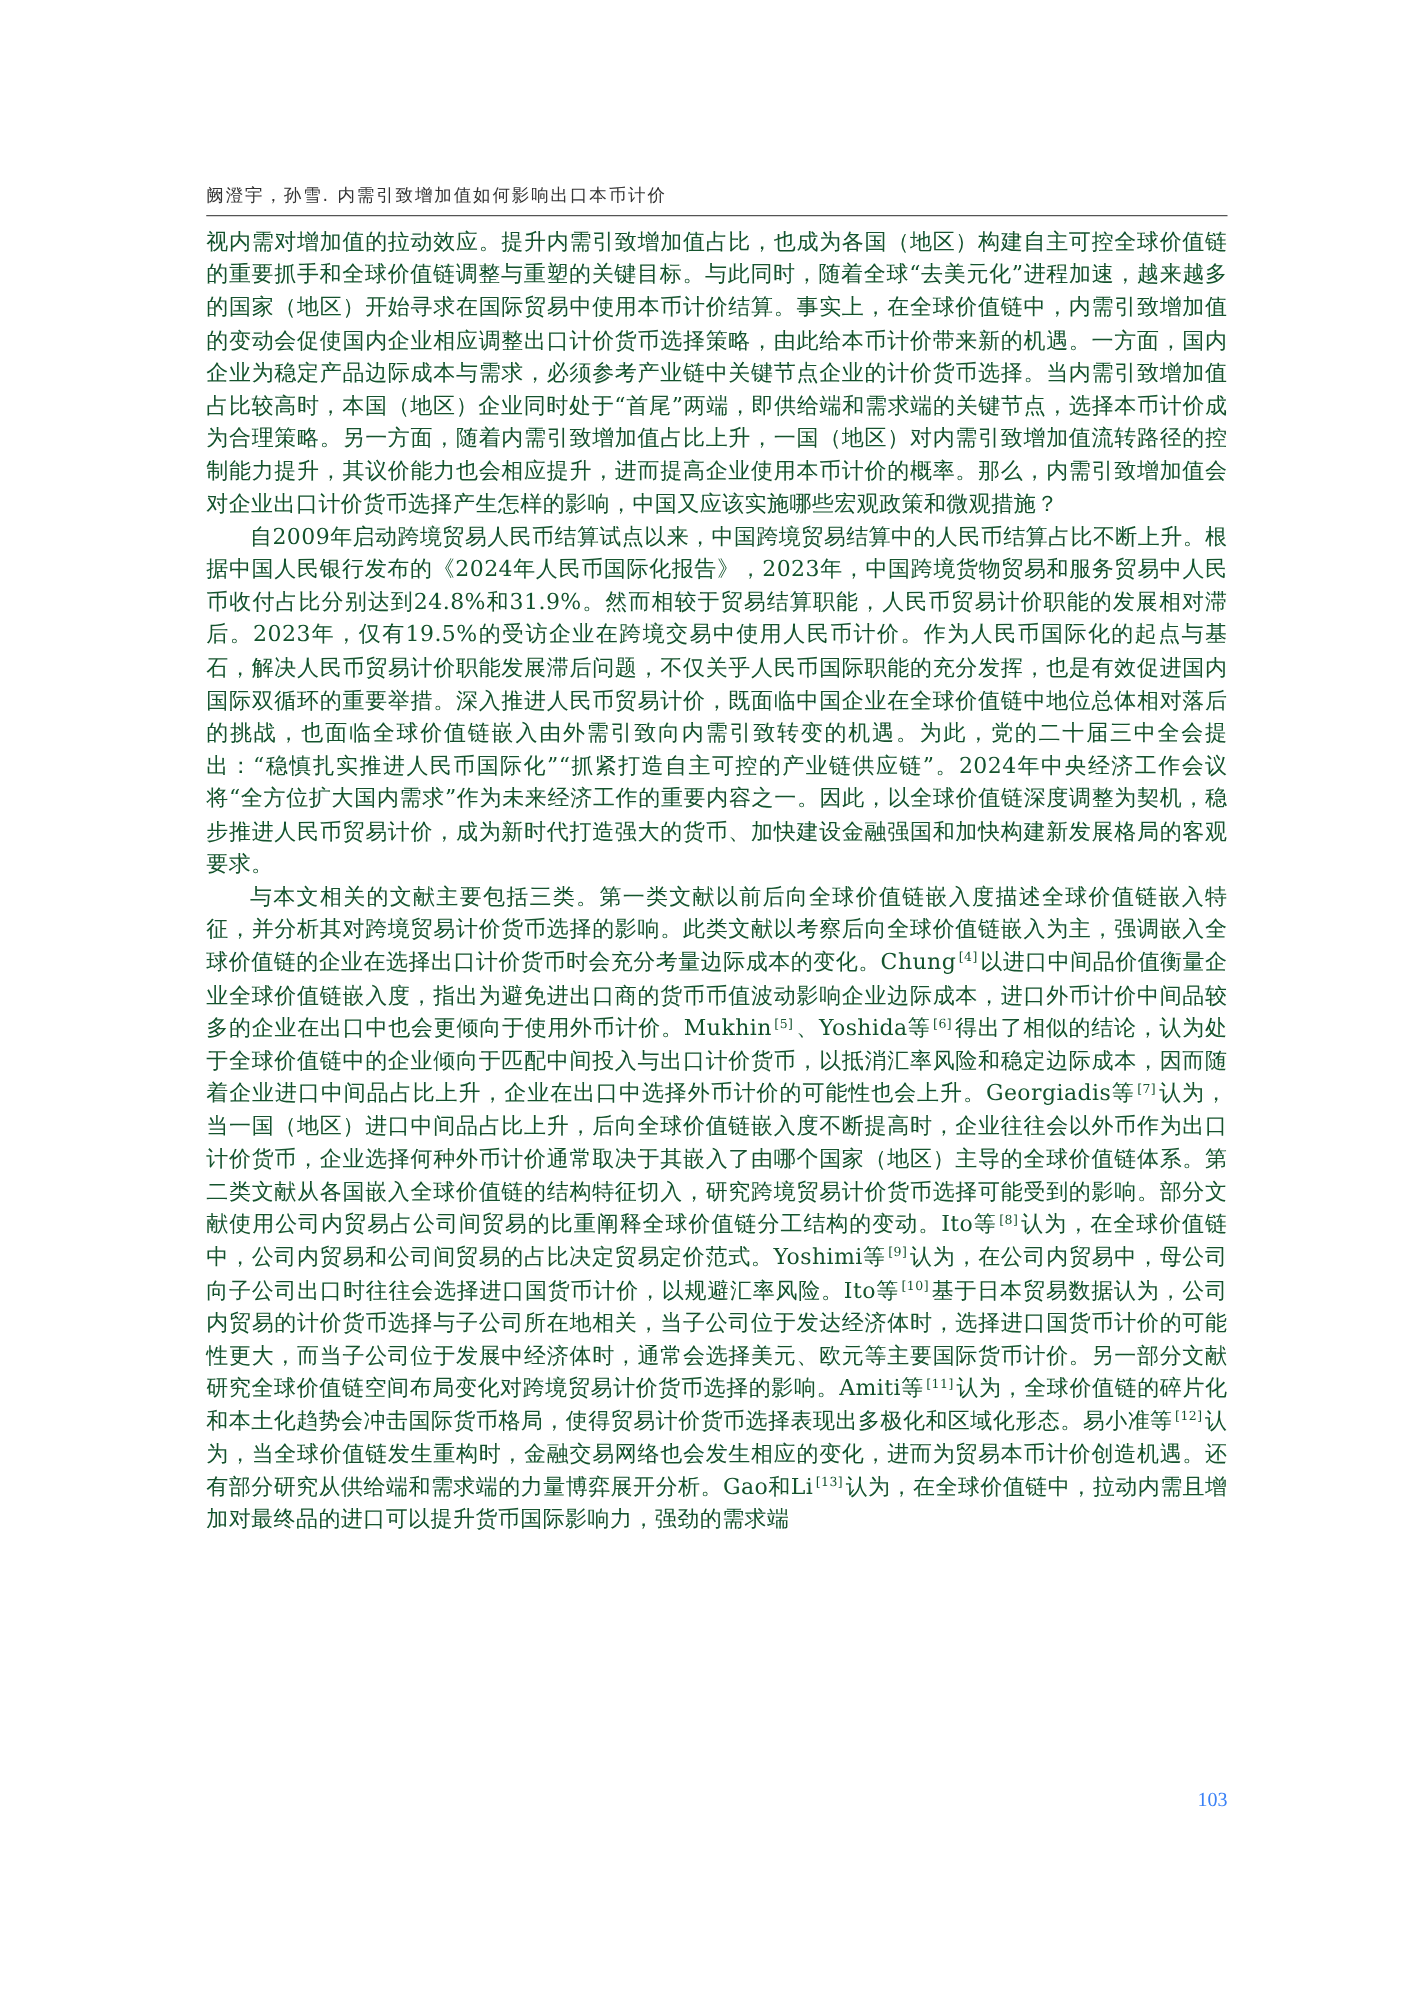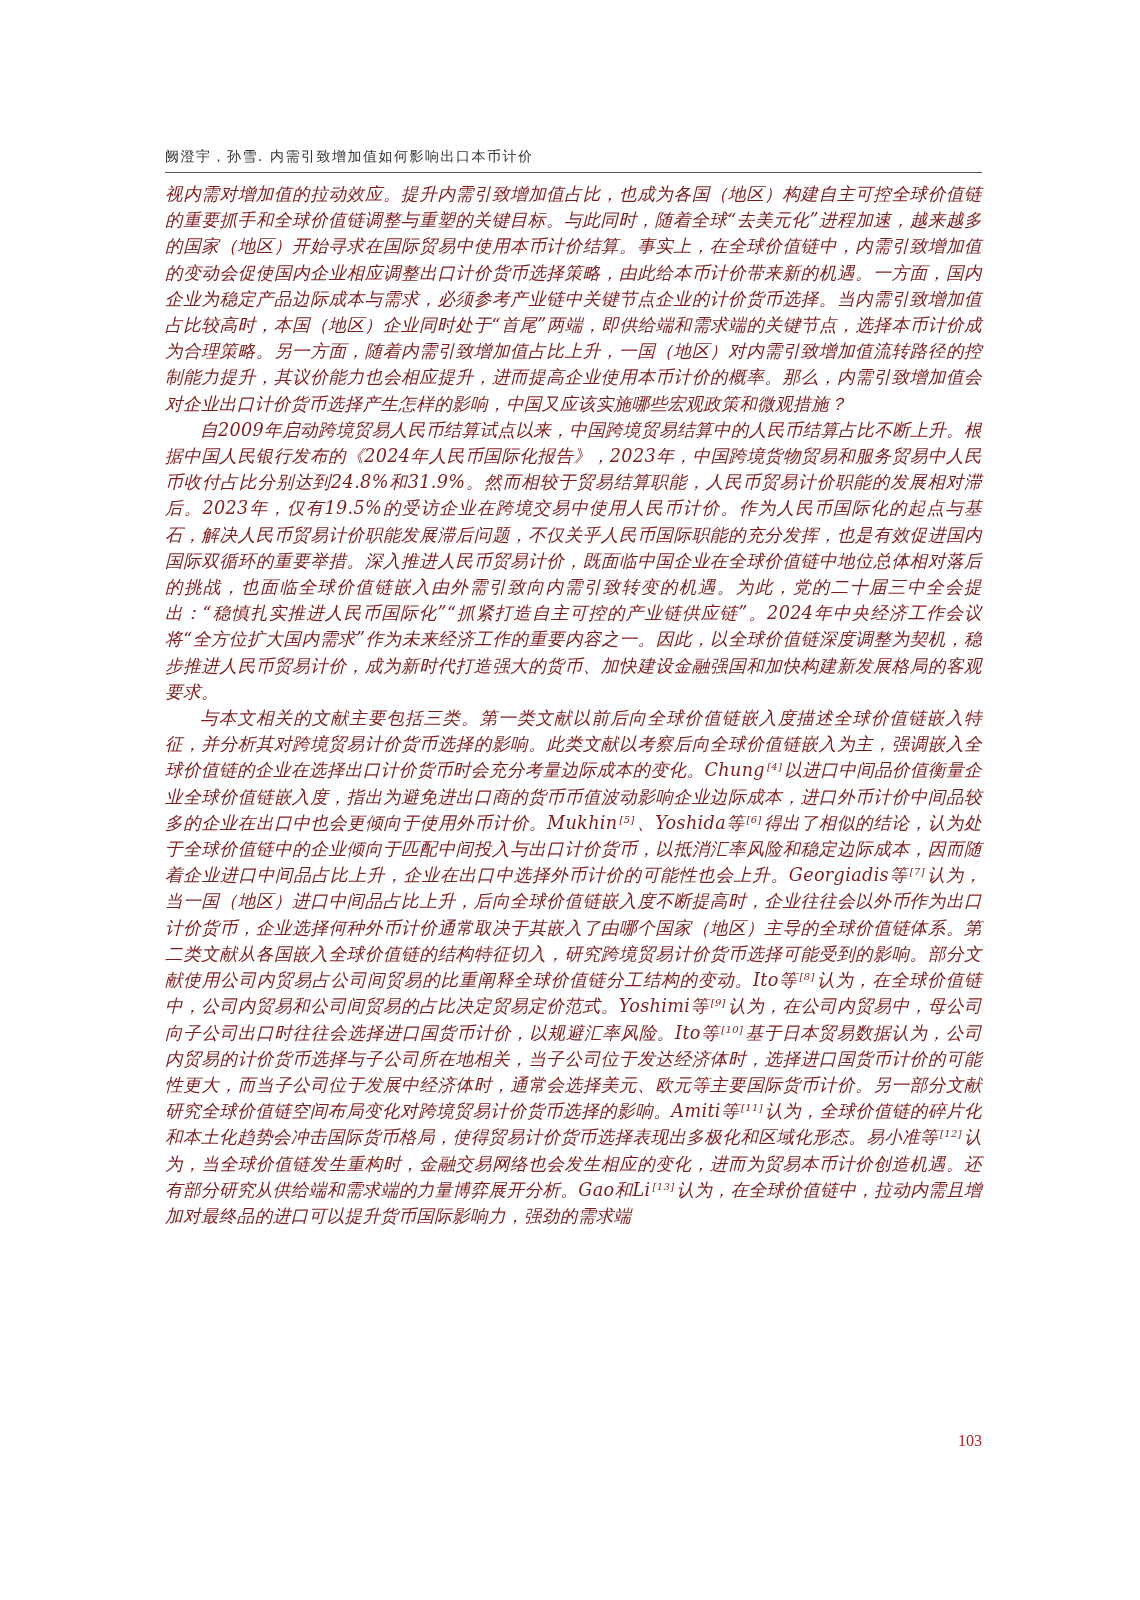--- a/index.html
+++ b/index.html
@@ -46,39 +46,38 @@
       top: 181px;
       left: 0;
       width: 817px;
     }
     .para {
       margin: 0;
       font-size: 17.6px;
       line-height: 26.2px;
       text-align: justify;
       text-justify: inter-character;
-      color: #7f1d1d;
+      color: #14532d;
       letter-spacing: 0.35px;
-      font-style: italic;
     }
     .para.indent {
       text-indent: 35px;
     }
     sup.ref {
       font-size: 10px;
       vertical-align: 6px;
       line-height: 0;
       margin: 0 2px;
     }
     .page-number {
       position: absolute;
       top: 1432px;
       right: 0;
       font-size: 16px;
-      color: #b91c1c;
+      color: #3b82f6;
       font-family: "Liberation Serif", "DejaVu Serif", serif;
     }
   </style>
 </head>
 <body>
 
 <div class="page">
   <div class="running-header">阙澄宇，孙雪. 内需引致增加值如何影响出口本币计价</div>
   <div class="header-rule"></div>
 

